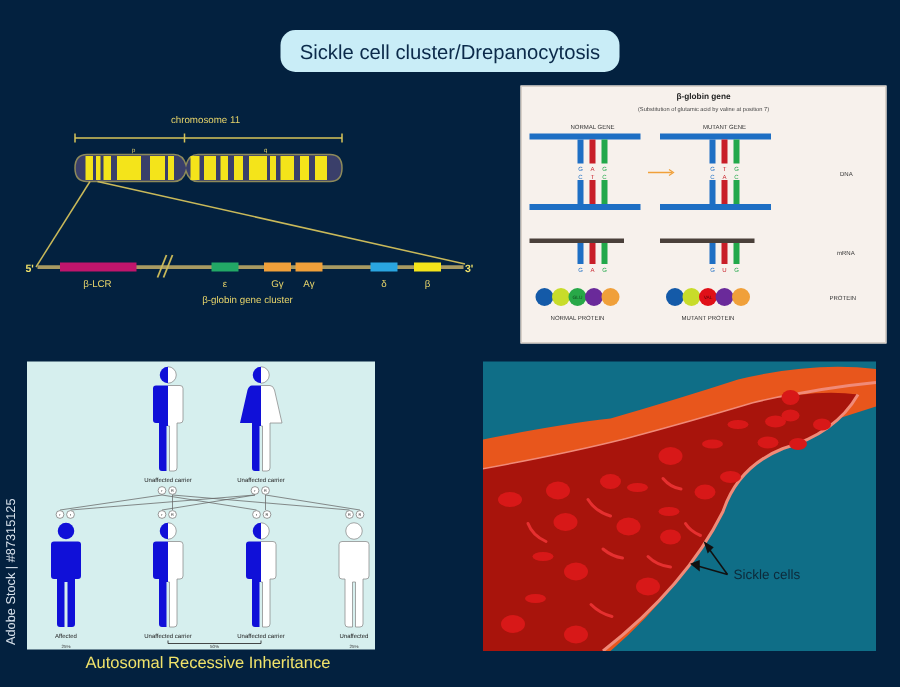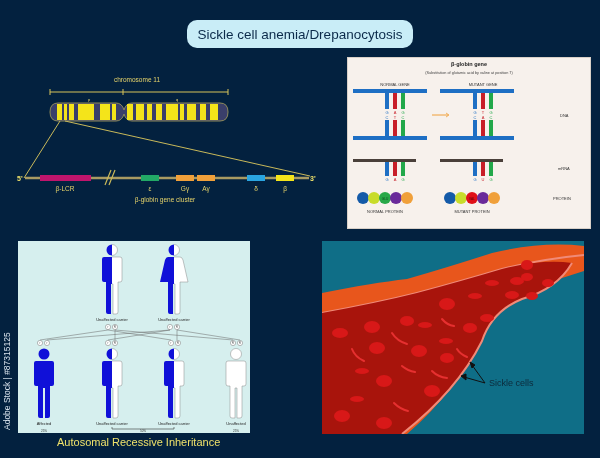--- a/index.html
+++ b/index.html
@@ -10,21 +10,21 @@
   .inherit-panel { left:18px; top:241px; width:232px; height:192px; background:#d6efee; }
   .vessel-panel { left:322px; top:241px; width:262px; height:193px; background:#0f6e87; overflow:hidden; }
   .ari-title { position:absolute; left:57px; top:436px; font-family:"Liberation Sans", sans-serif; font-size:11px; color:#f0e26a; }
   .side-credit { position:absolute; left:2px; top:330px; width:14px; height:110px; }
   .side-credit span { display:block; transform:rotate(-90deg) translate(-100px, 0); transform-origin:left top; white-space:nowrap; font-size:8.5px; color:#d8e2ec; font-family:"Liberation Sans", sans-serif; width:110px; }
   svg text { font-family:"Liberation Sans", sans-serif; }
 </style>
 </head>
 <body>
 
-<div class="title-pill">Sickle cell anemia/Drepanocytosis</div>
+<div class="title-pill">Sickle cell cluster/Drepanocytosis</div>
 
 <div class="side-credit">
     <span>Adobe Stock | #87315125</span>
   </div>
 
 <svg class="panel" style="left:0;top:65px;" width="330" height="150" viewBox="0 0 330 150">
   <text x="137" y="17" font-size="6.5" fill="#e6d36a" text-anchor="middle">chromosome 11</text>
   <g stroke="#d8c45a" stroke-width="1">
     <line x1="50" y1="27" x2="228" y2="27"></line>
     <line x1="50" y1="24" x2="50" y2="30"></line>

